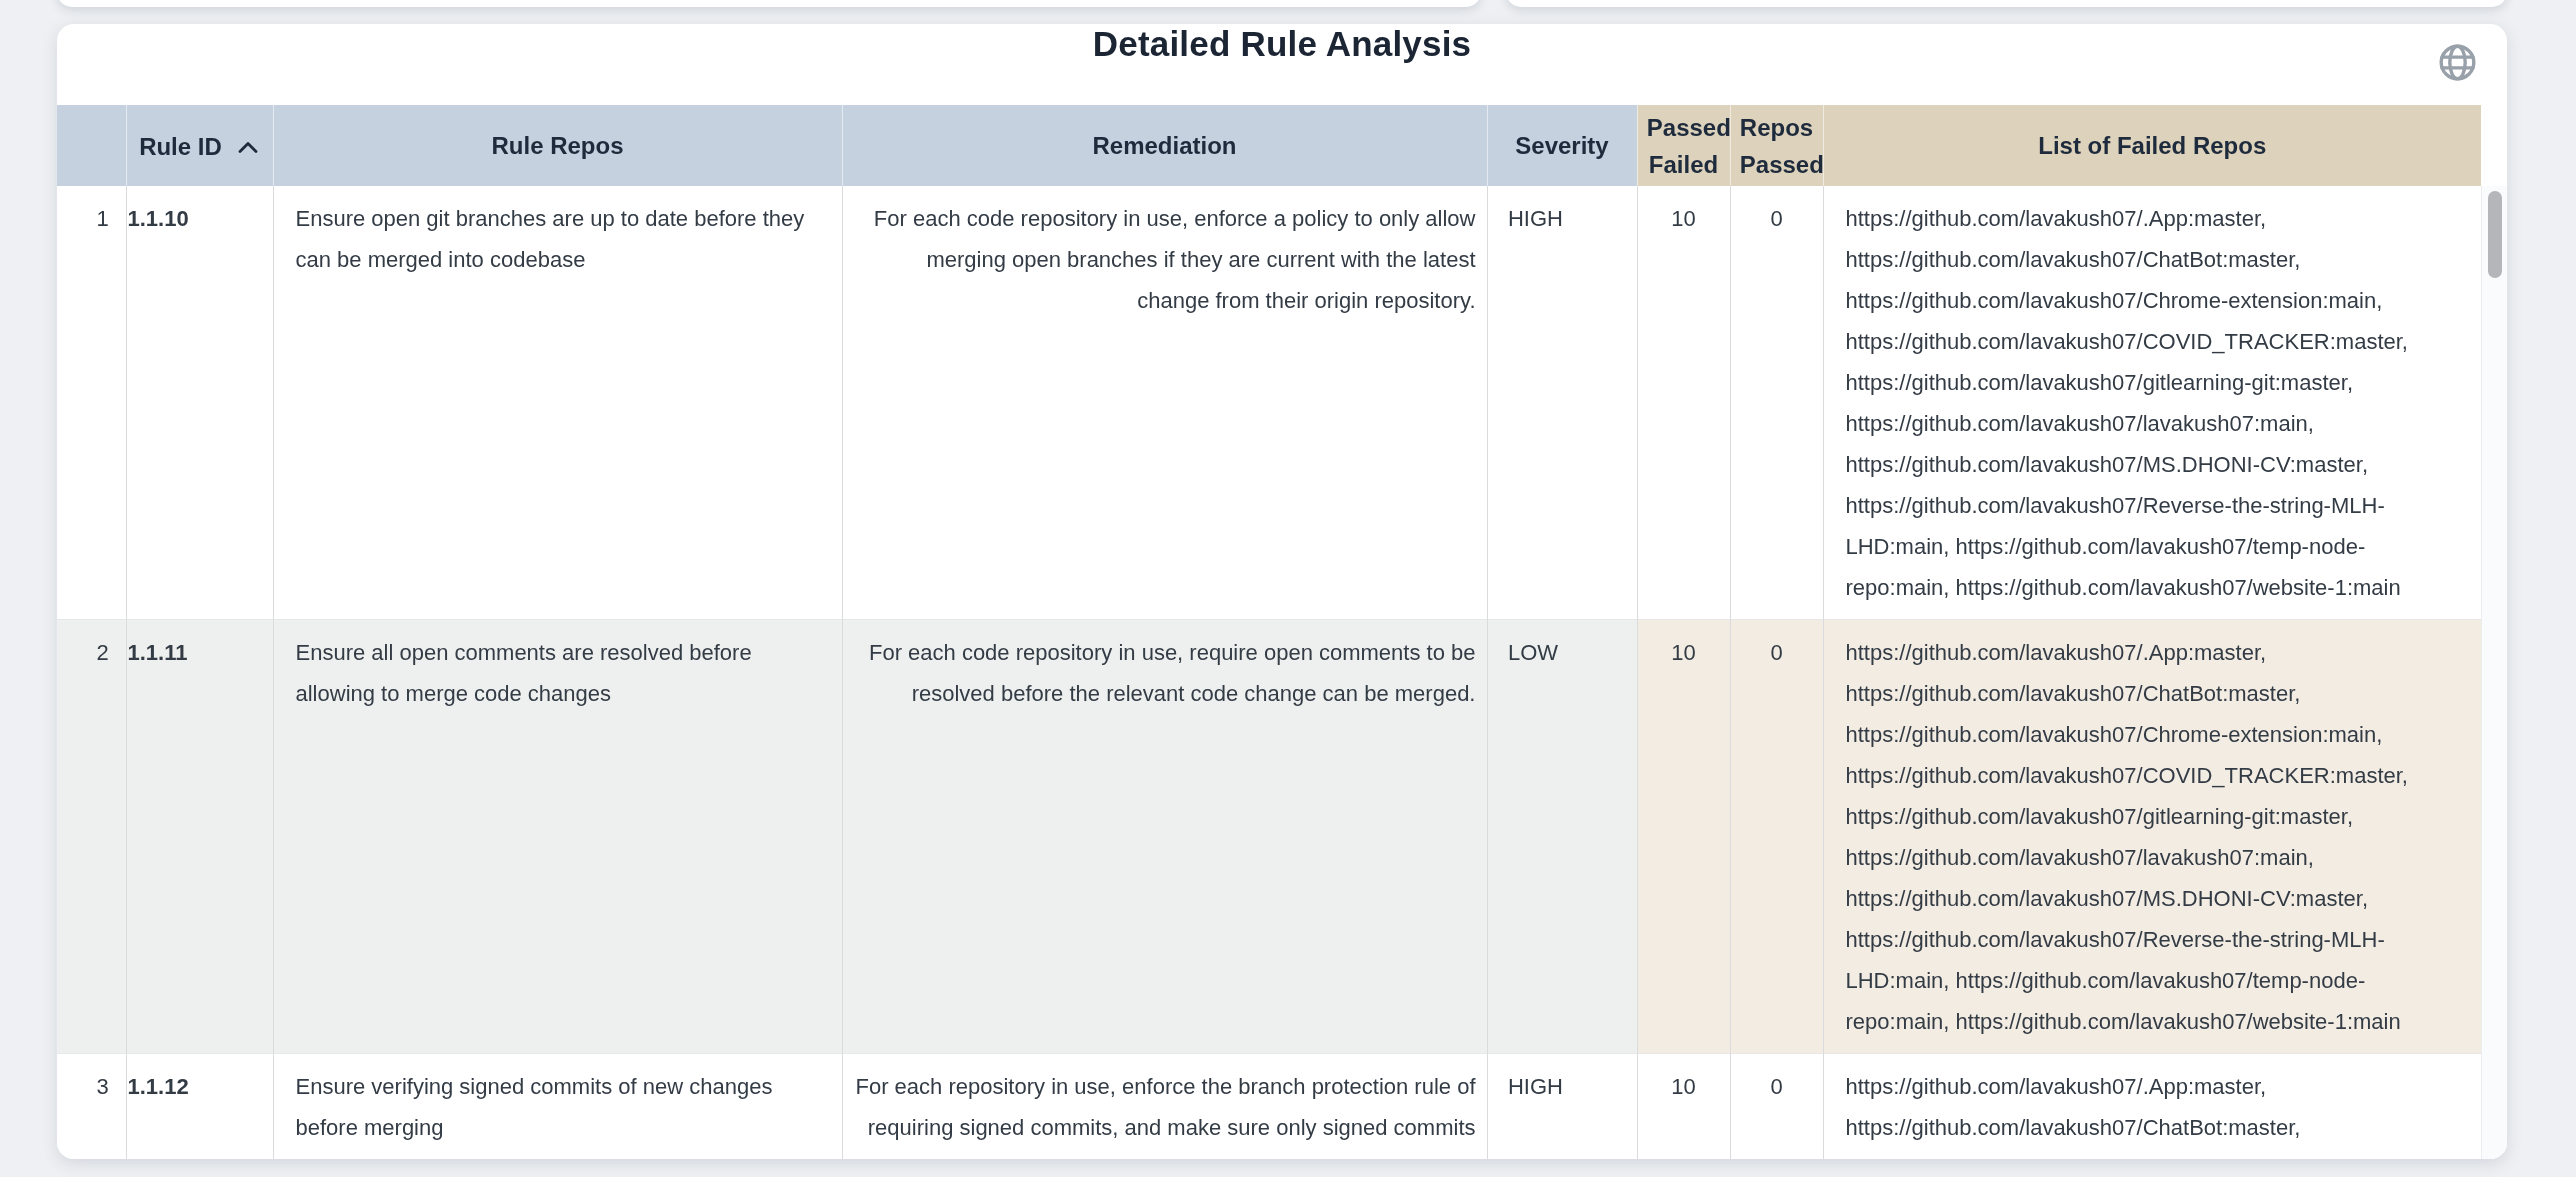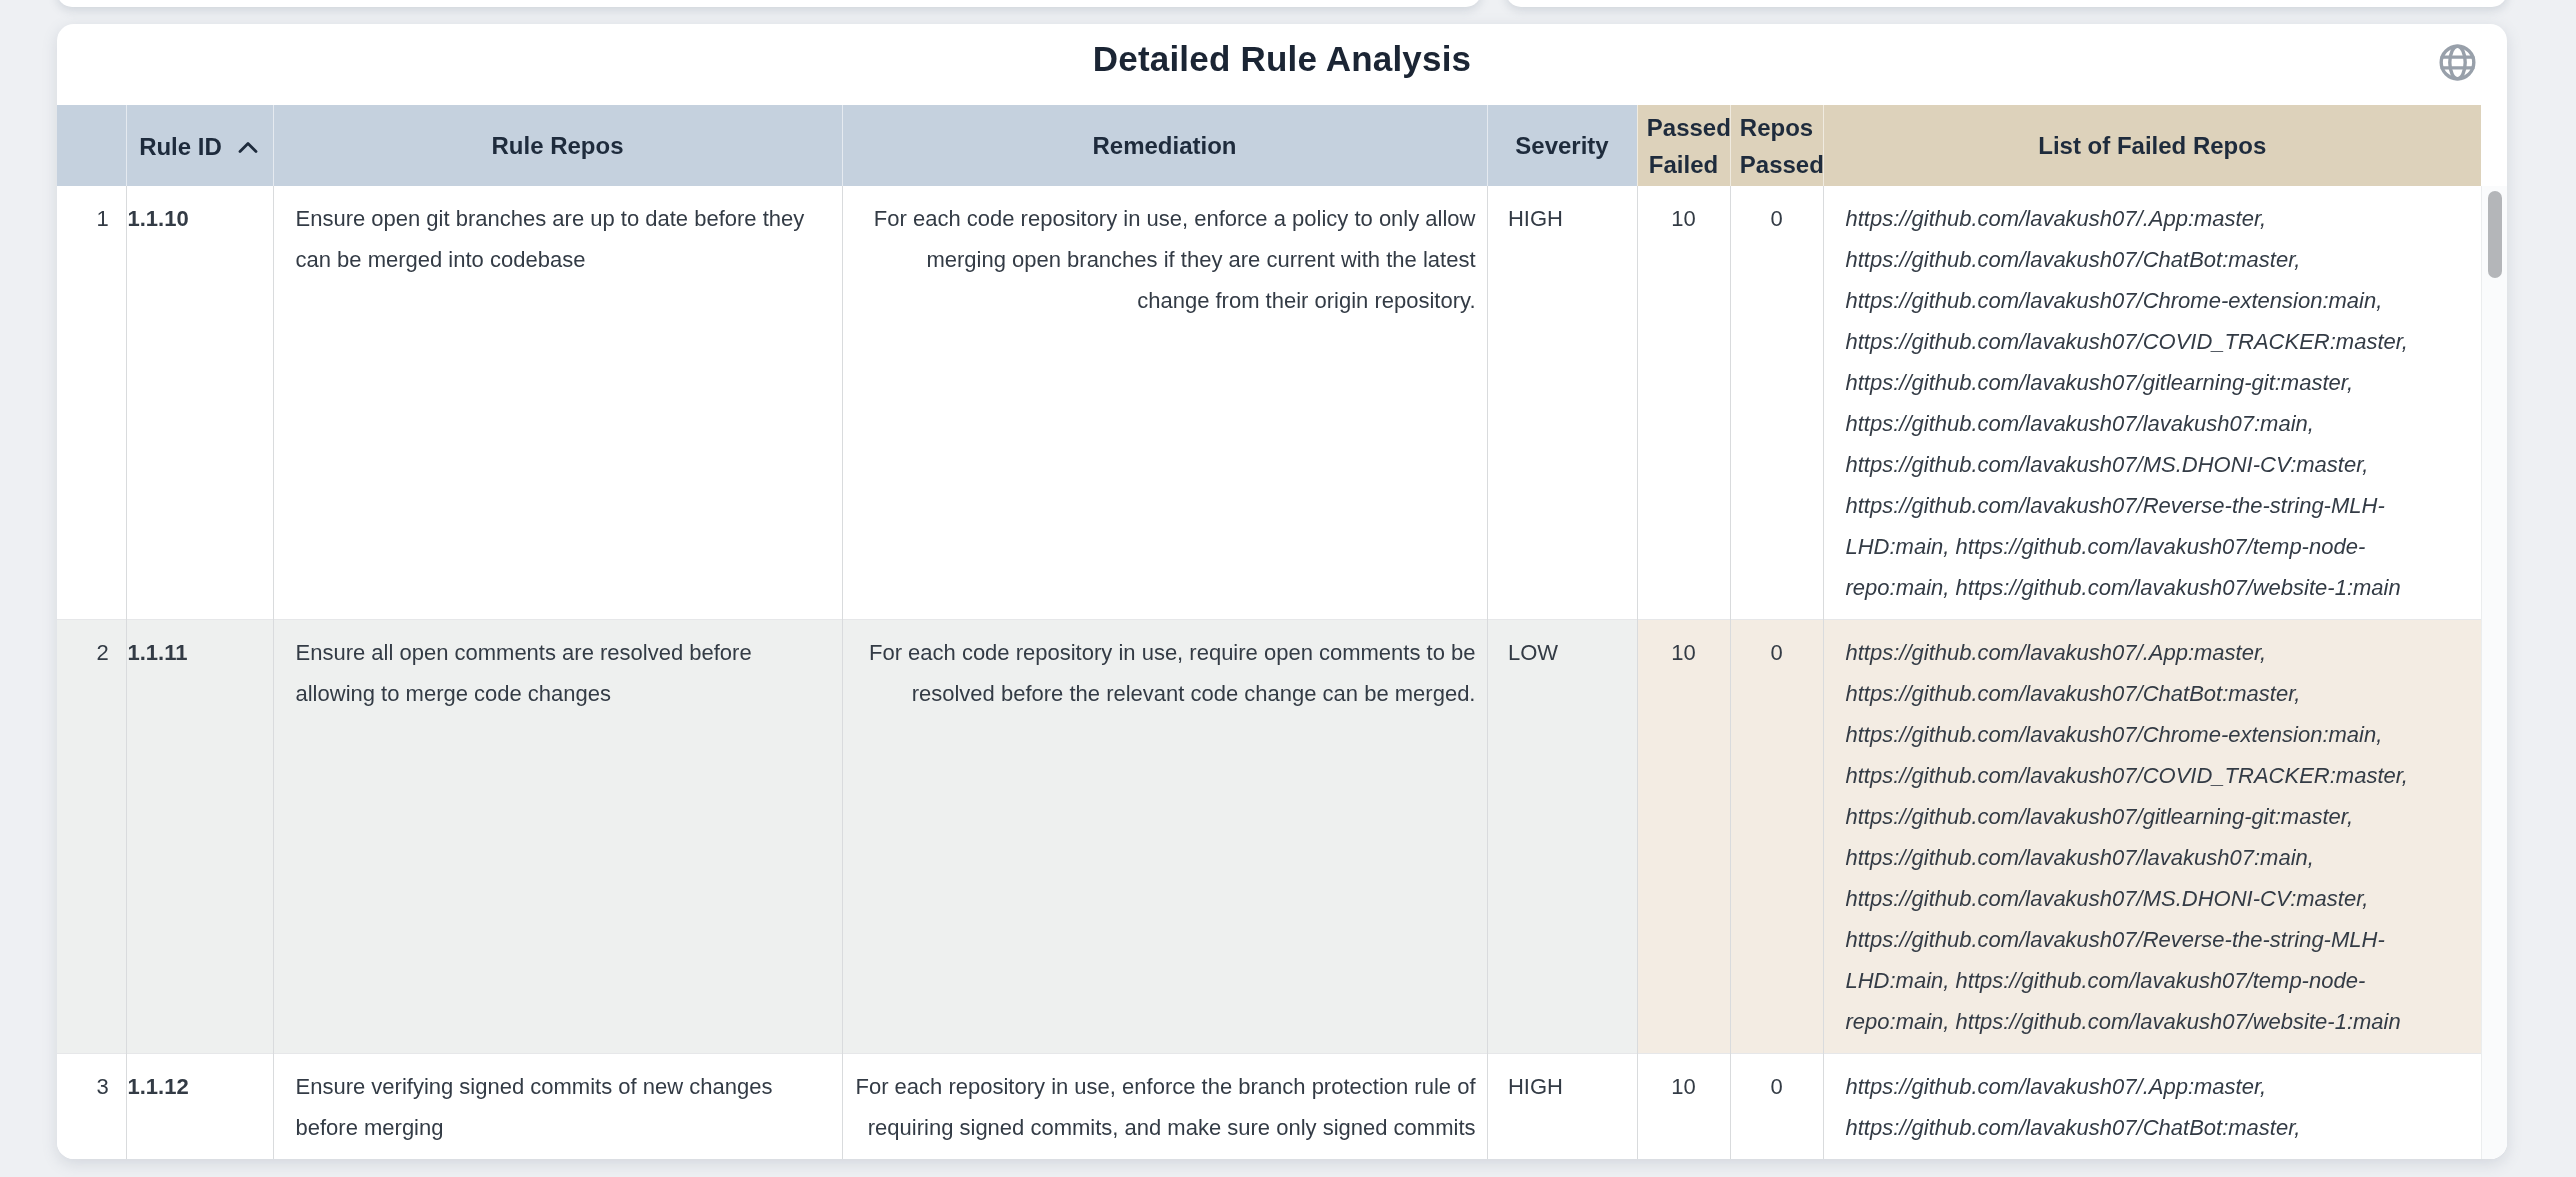--- a/index.html
+++ b/index.html
@@ -17,21 +17,21 @@
   .top-stub.left{left:57px;width:1424px;}
   .top-stub.right{left:1506px;width:1001px;}
 
   .card{
     position:absolute;left:57px;top:24px;width:2450px;height:1135px;
     background:#ffffff;border-radius:16.7px;overflow:hidden;
     box-shadow:0 4.6px 15px rgba(96,108,128,0.18);
   }
   .title-row{
     position:absolute;top:0;left:0;right:0;height:69px;
-    display:flex;align-items:center;justify-content:center;
+    display:flex;justify-content:center;
   }
   .page-title{
     font-size:35px;font-weight:700;color:var(--title-color,#1b2534);
     letter-spacing:0.2px;
   }
   .globe-btn{
     position:absolute;top:18.5px;right:28px;width:43px;height:43px;
     display:flex;align-items:center;justify-content:center;cursor:pointer;
     background:none;border:none;padding:0;
   }
@@ -63,21 +63,21 @@
   tbody tr:nth-child(2){height:392px;}
   tbody tr:nth-child(even) td{background:var(--stripe-left-bg,#eef0ef);}
   tbody tr:nth-child(even) td.sec-right{background:var(--stripe-right-bg,#f3ece3);}
 
   .c-index{text-align:right;padding-right:16.7px;}
   .c-ruleid{padding-left:1px;font-weight:bold;}
   .c-rulename{padding-left:22px;padding-right:15px;}
   .c-remed{padding-left:13px;padding-right:11px;text-align:right;}
   .c-sev{padding-left:20.4px;}
   .num{text-align:center;padding-left:5.6px;padding-right:5.6px;}
-  .c-list{padding-left:22px;padding-right:20.4px;overflow-wrap:break-word;word-wrap:break-word;font-style:italic;}
+  .c-list{padding-left:22px;padding-right:20.4px;overflow-wrap:break-word;word-wrap:break-word;}
 
   .scroll-gutter{position:absolute;top:81px;right:0;width:26px;bottom:0;background:#ffffff;}
   .scroll-track{position:absolute;top:81px;left:0;right:0;bottom:0;background:#fafbfc;border-left:1.9px solid #ebedee;}
   .scroll-thumb{position:absolute;top:4.6px;left:5.6px;width:14px;height:87px;background:#b4b6b9;border-radius:7.4px;cursor:pointer;}
 </style>
 </head>
 <body style="--header-left-bg: #c5d1de; --header-right-bg: #ddd2bb; --stripe-left-bg: #eef0ef; --stripe-right-bg: #f3ece3; --title-color: #1b2534; --body-text: #333b45;">
 
 <div class="top-stub left"></div>
 <div class="top-stub right"></div>

